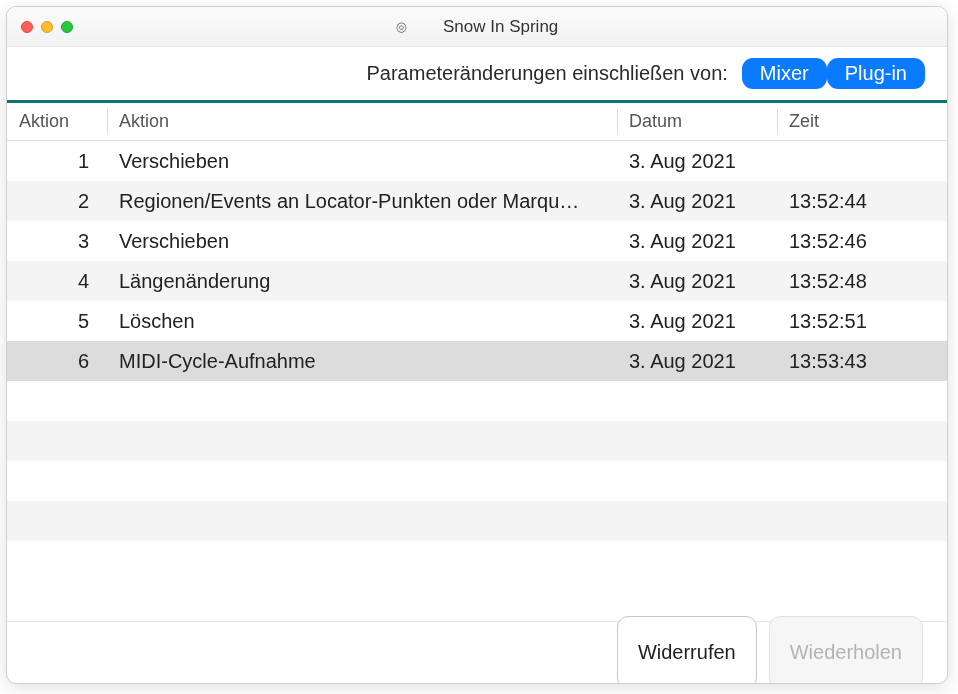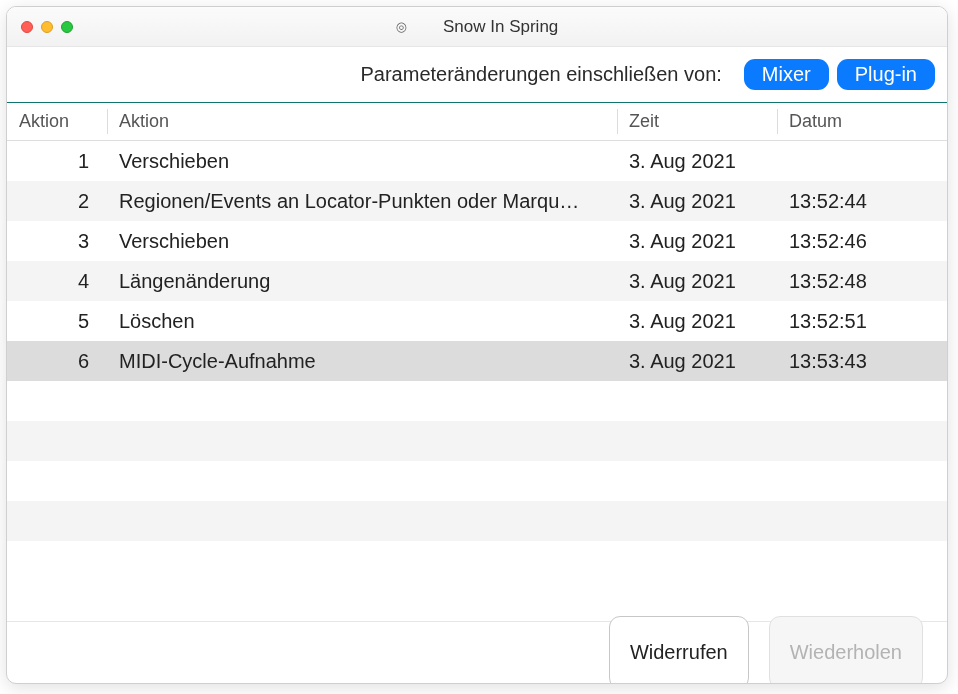--- a/index.html
+++ b/index.html
@@ -64,34 +64,33 @@
       font-size: 17px;
       font-weight: 500;
       color: #333;
       margin-left: 28px;
     }
     .toolbar-row {
       height: 56px;
       display: flex;
       align-items: center;
       justify-content: flex-end;
-      padding-right: 12px;
-      border-bottom: 1px solid #0f766e;
+      padding-right: 22px;
+      border-bottom: 3px solid #0f766e;
     }
     .toolbar-label {
       font-size: 20px;
       color: #2a2a2a;
       margin-right: 14px;
     }
     .btn {
       font-size: 20px;
       padding: 4px 18px;
       border-radius: 11px;
       border: none;
-      margin-left: 8px;
       cursor: pointer;
     }
     .btn-primary {
       background: #0a7aff;
       color: #fff;
     }
     .btn-secondary {
       background: #fff;
       border: 1px solid #c7c7c7;
       color: #222;
@@ -196,22 +195,22 @@
   <div class="toolbar-row">
     <span class="toolbar-label">Parameteränderungen einschließen von:</span>
     <button class="btn btn-primary">Mixer</button>
     <button class="btn btn-primary">Plug-in</button>
   </div>
 
   <div class="table-wrap">
     <div class="thead">
       <div class="th">Aktion</div>
       <div class="th">Aktion</div>
+      <div class="th">Datum</div>
       <div class="th">Zeit</div>
-      <div class="th">Datum</div>
     </div>
     <div class="tbody" id="tbody">
         <div class="row">
           <div class="cell cell-num">1</div>
           <div class="cell">Verschieben</div>
           <div class="cell">3. Aug 2021</div>
         </div>
         <div class="row">
           <div class="cell cell-num">2</div>
           <div class="cell">Regionen/Events an Locator-Punkten oder Marqu…</div>

